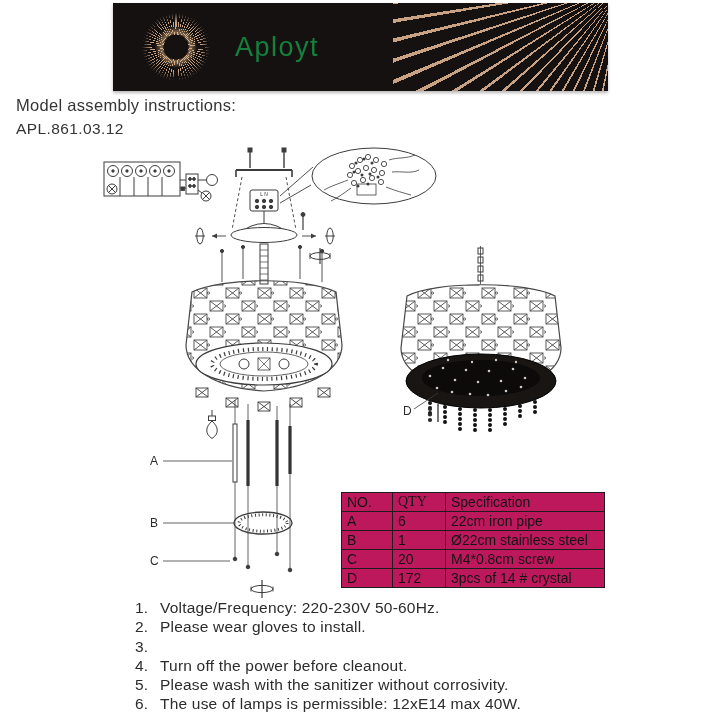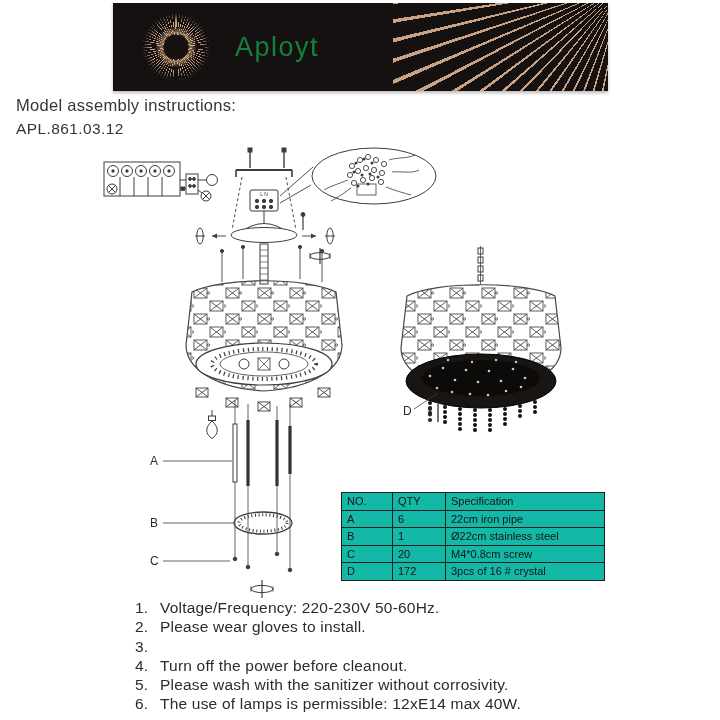--- a/index.html
+++ b/index.html
@@ -24,24 +24,24 @@
   
   .title-block{position:absolute;left:16px;top:96px;width:720px;z-index:3;}
   .title-line1{font-size:16.5px;color:#353535;letter-spacing:.3px;}
   .title-line2{font-size:15.5px;color:#353535;margin-top:5px;letter-spacing:.4px;}
 
   
   .diagram{position:absolute;left:0;top:0;width:720px;height:720px;z-index:1;}
 
   
   table.parts{position:absolute;left:341px;top:492px;border-collapse:collapse;z-index:3;
-    font-size:11px;color:#141414;background:#14b8a6;}
+    font-size:14px;color:#141414;background:#be185d;}
   table.parts td,table.parts th{border:1.5px solid #1d1d1d;padding:1px 5px;height:14.5px;
     font-weight:normal;text-align:left;white-space:nowrap;}
-  .col-no{width:40px;} .col-qty{width:42px;} .col-spec{width:148px;}
+  .col-no{width:40px;} .col-qty{width:42px;font-family:Liberation Serif, serif;} .col-spec{width:148px;}
 
   
   .instructions{position:absolute;left:135px;top:598px;z-index:3;}
   .ins{display:flex;font-size:15.5px;line-height:19.3px;color:#2c2c2c;letter-spacing:.2px;}
   .ins .num{width:25px;flex:0 0 auto;}
 </style>
 </head>
 <body>
 
 <div class="page">
@@ -336,21 +336,21 @@
       <td>Ø22cm stainless steel</td>
     </tr>
     <tr>
       <td>C</td>
       <td>20</td>
       <td>M4*0.8cm screw</td>
     </tr>
     <tr>
       <td>D</td>
       <td>172</td>
-      <td>3pcs of 16 # crystal</td>
+      <td>3pcs of 14 # crystal</td>
     </tr>
   </tbody>
     </table>
 
   <div class="instructions">
     <div class="ins">
       <span class="num">1.</span>
       <span>Voltage/Frequency: 220-230V 50-60Hz.</span>
     </div>
     <div class="ins">

